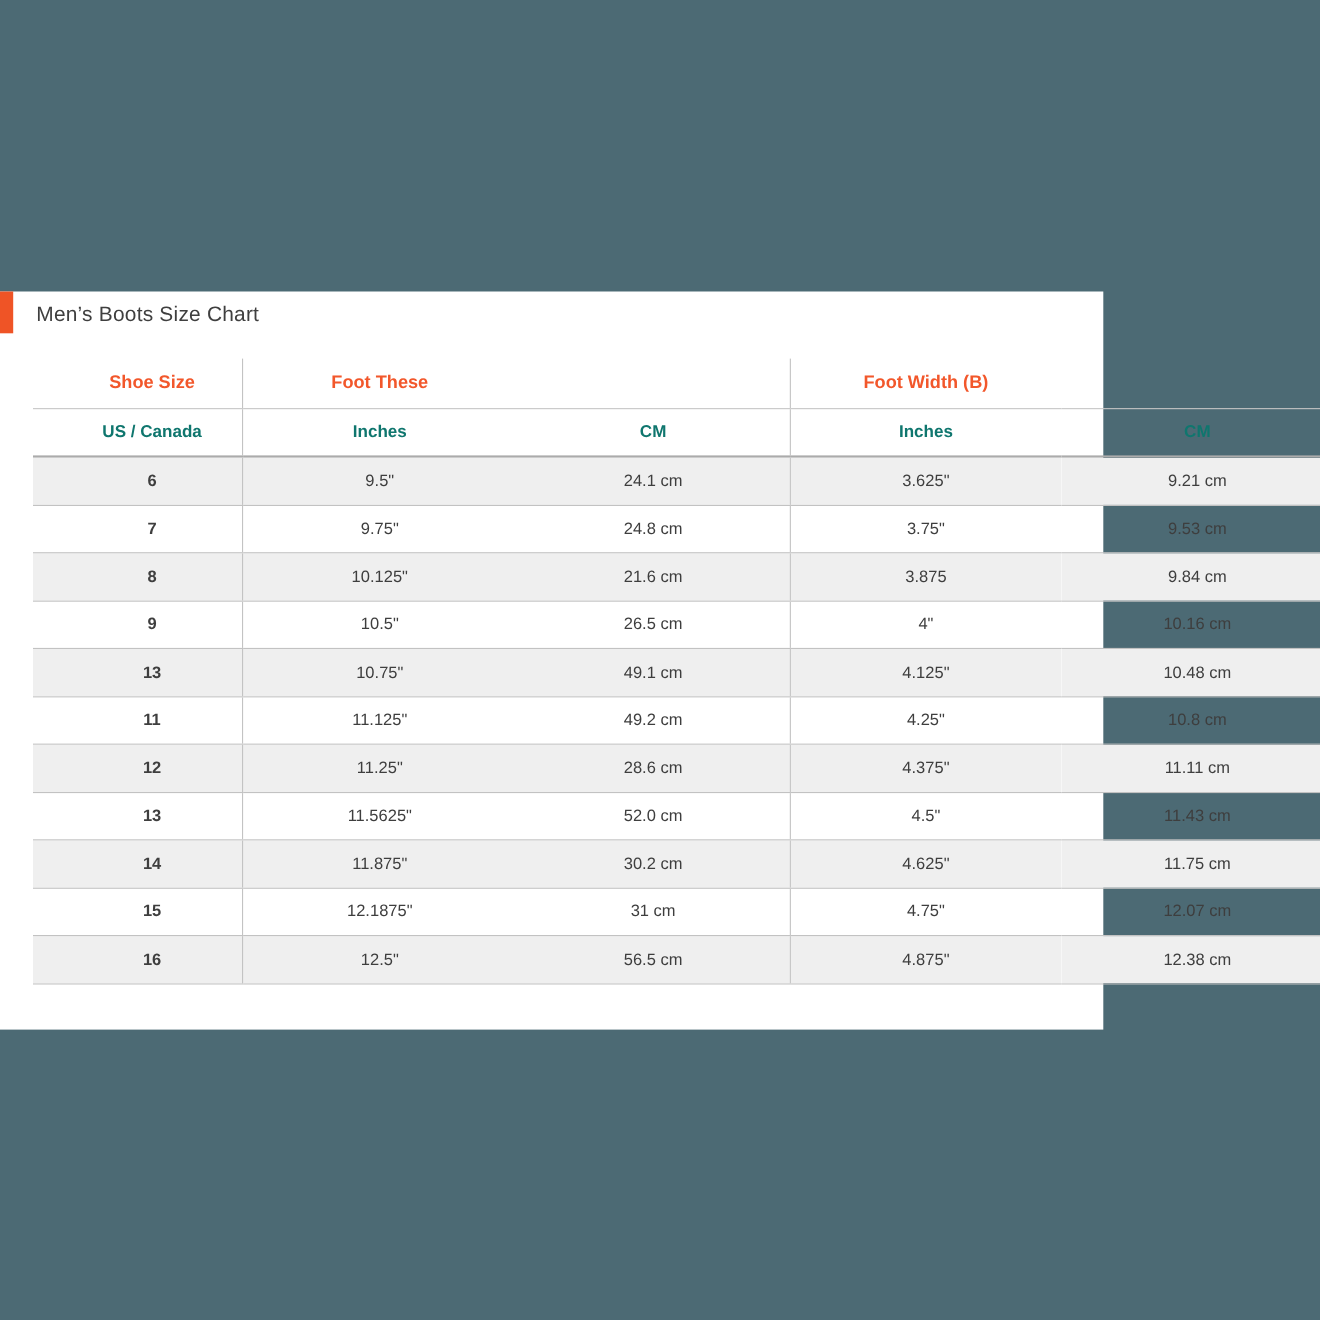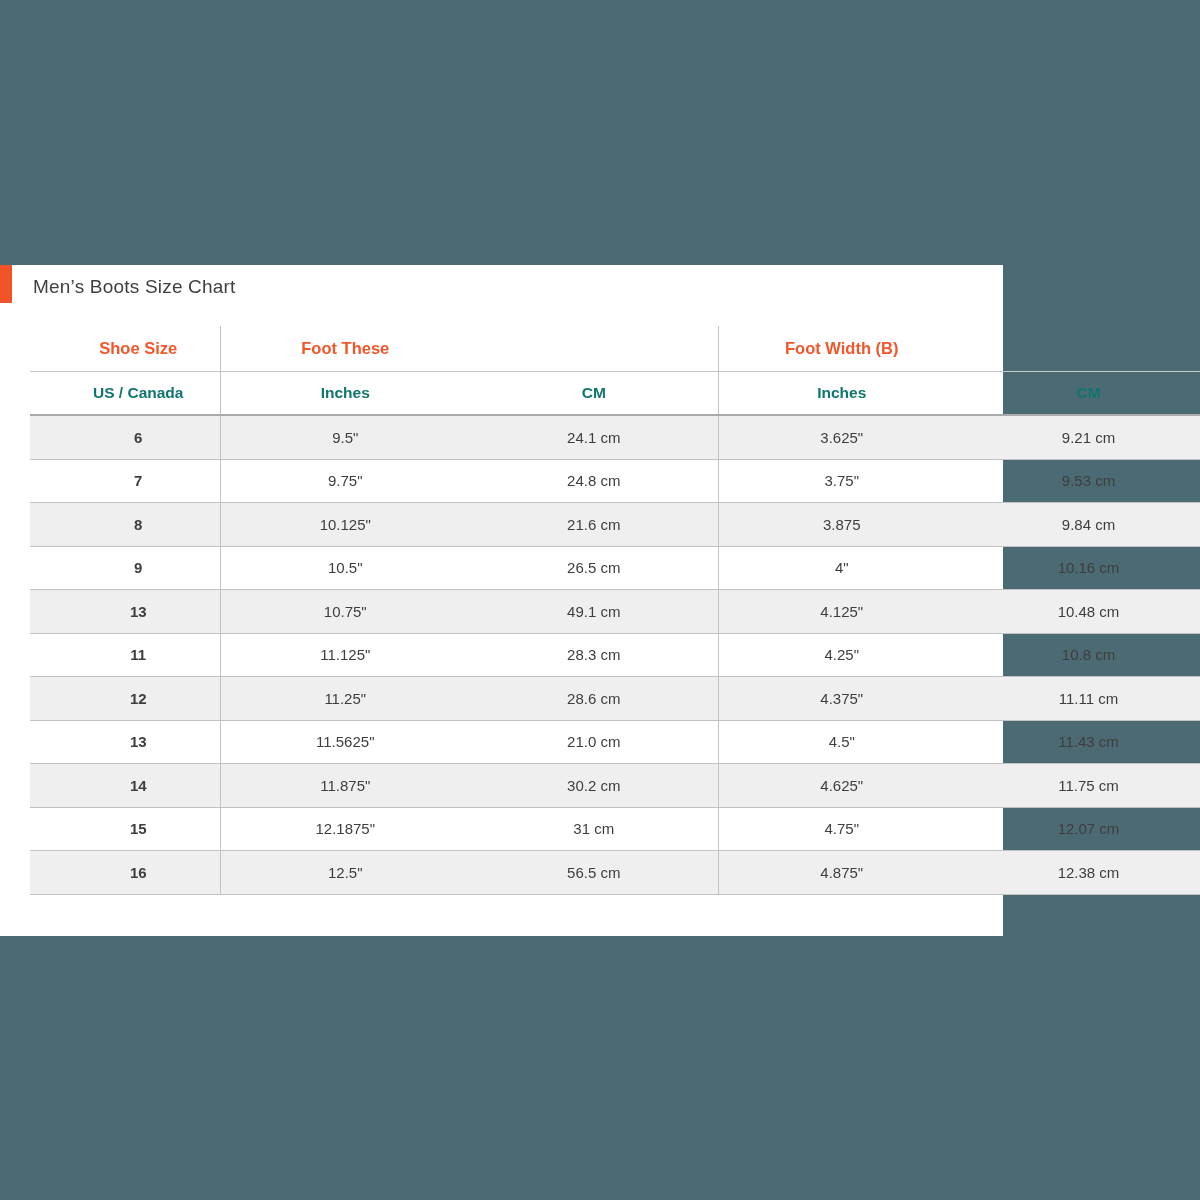--- a/index.html
+++ b/index.html
@@ -155,37 +155,37 @@
     <td class="first-col left-cell">13</td>
     <td class="vdiv">10.75"</td>
     <td>49.1 cm</td>
     <td class="vdiv">4.125"</td>
     <td>10.48 cm</td>
   </tr>
 
   <tr>
     <td class="first-col left-cell">11</td>
     <td class="vdiv">11.125"</td>
-    <td>28.3 cm</td>
+    <td>49.2 cm</td>
     <td class="vdiv">4.25"</td>
     <td>10.8 cm</td>
   </tr>
 
   <tr>
     <td class="first-col left-cell">12</td>
     <td class="vdiv">11.25"</td>
     <td>28.6 cm</td>
     <td class="vdiv">4.375"</td>
     <td>11.11 cm</td>
   </tr>
 
   <tr>
     <td class="first-col left-cell">13</td>
     <td class="vdiv">11.5625"</td>
-    <td>21.0 cm</td>
+    <td>52.0 cm</td>
     <td class="vdiv">4.5"</td>
     <td>11.43 cm</td>
   </tr>
 
   <tr>
     <td class="first-col left-cell">14</td>
     <td class="vdiv">11.875"</td>
     <td>30.2 cm</td>
     <td class="vdiv">4.625"</td>
     <td>11.75 cm</td>

